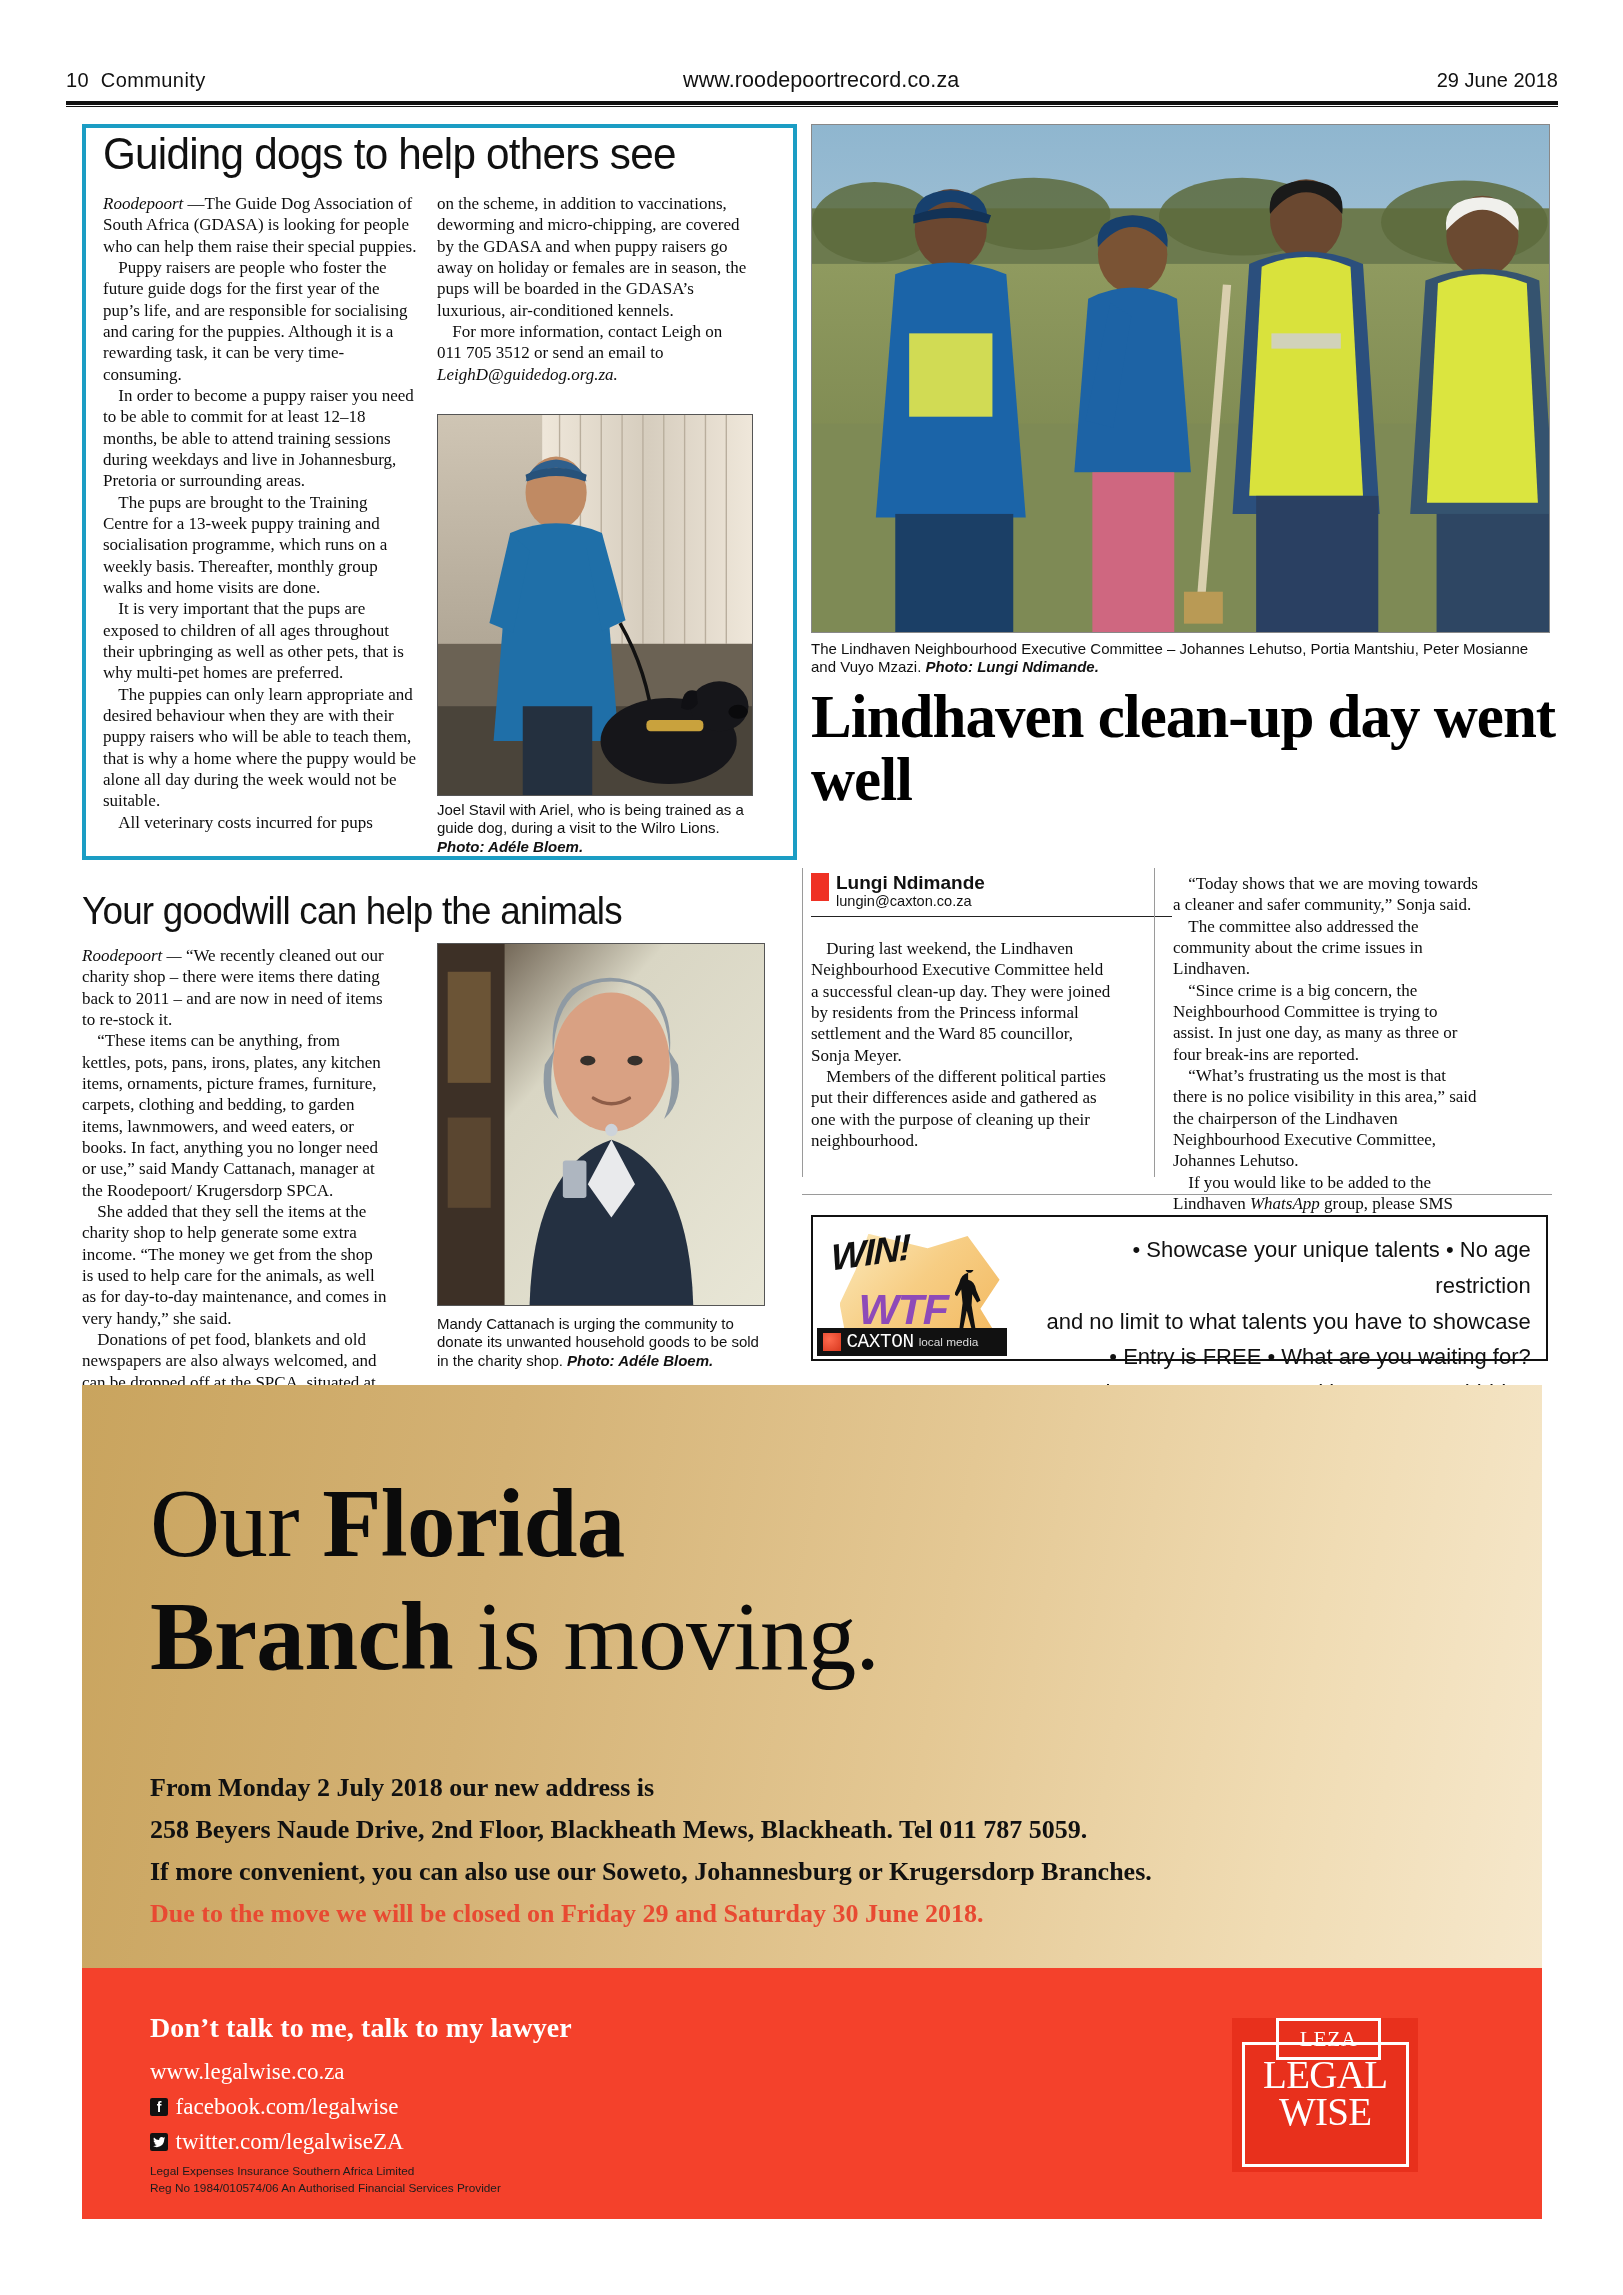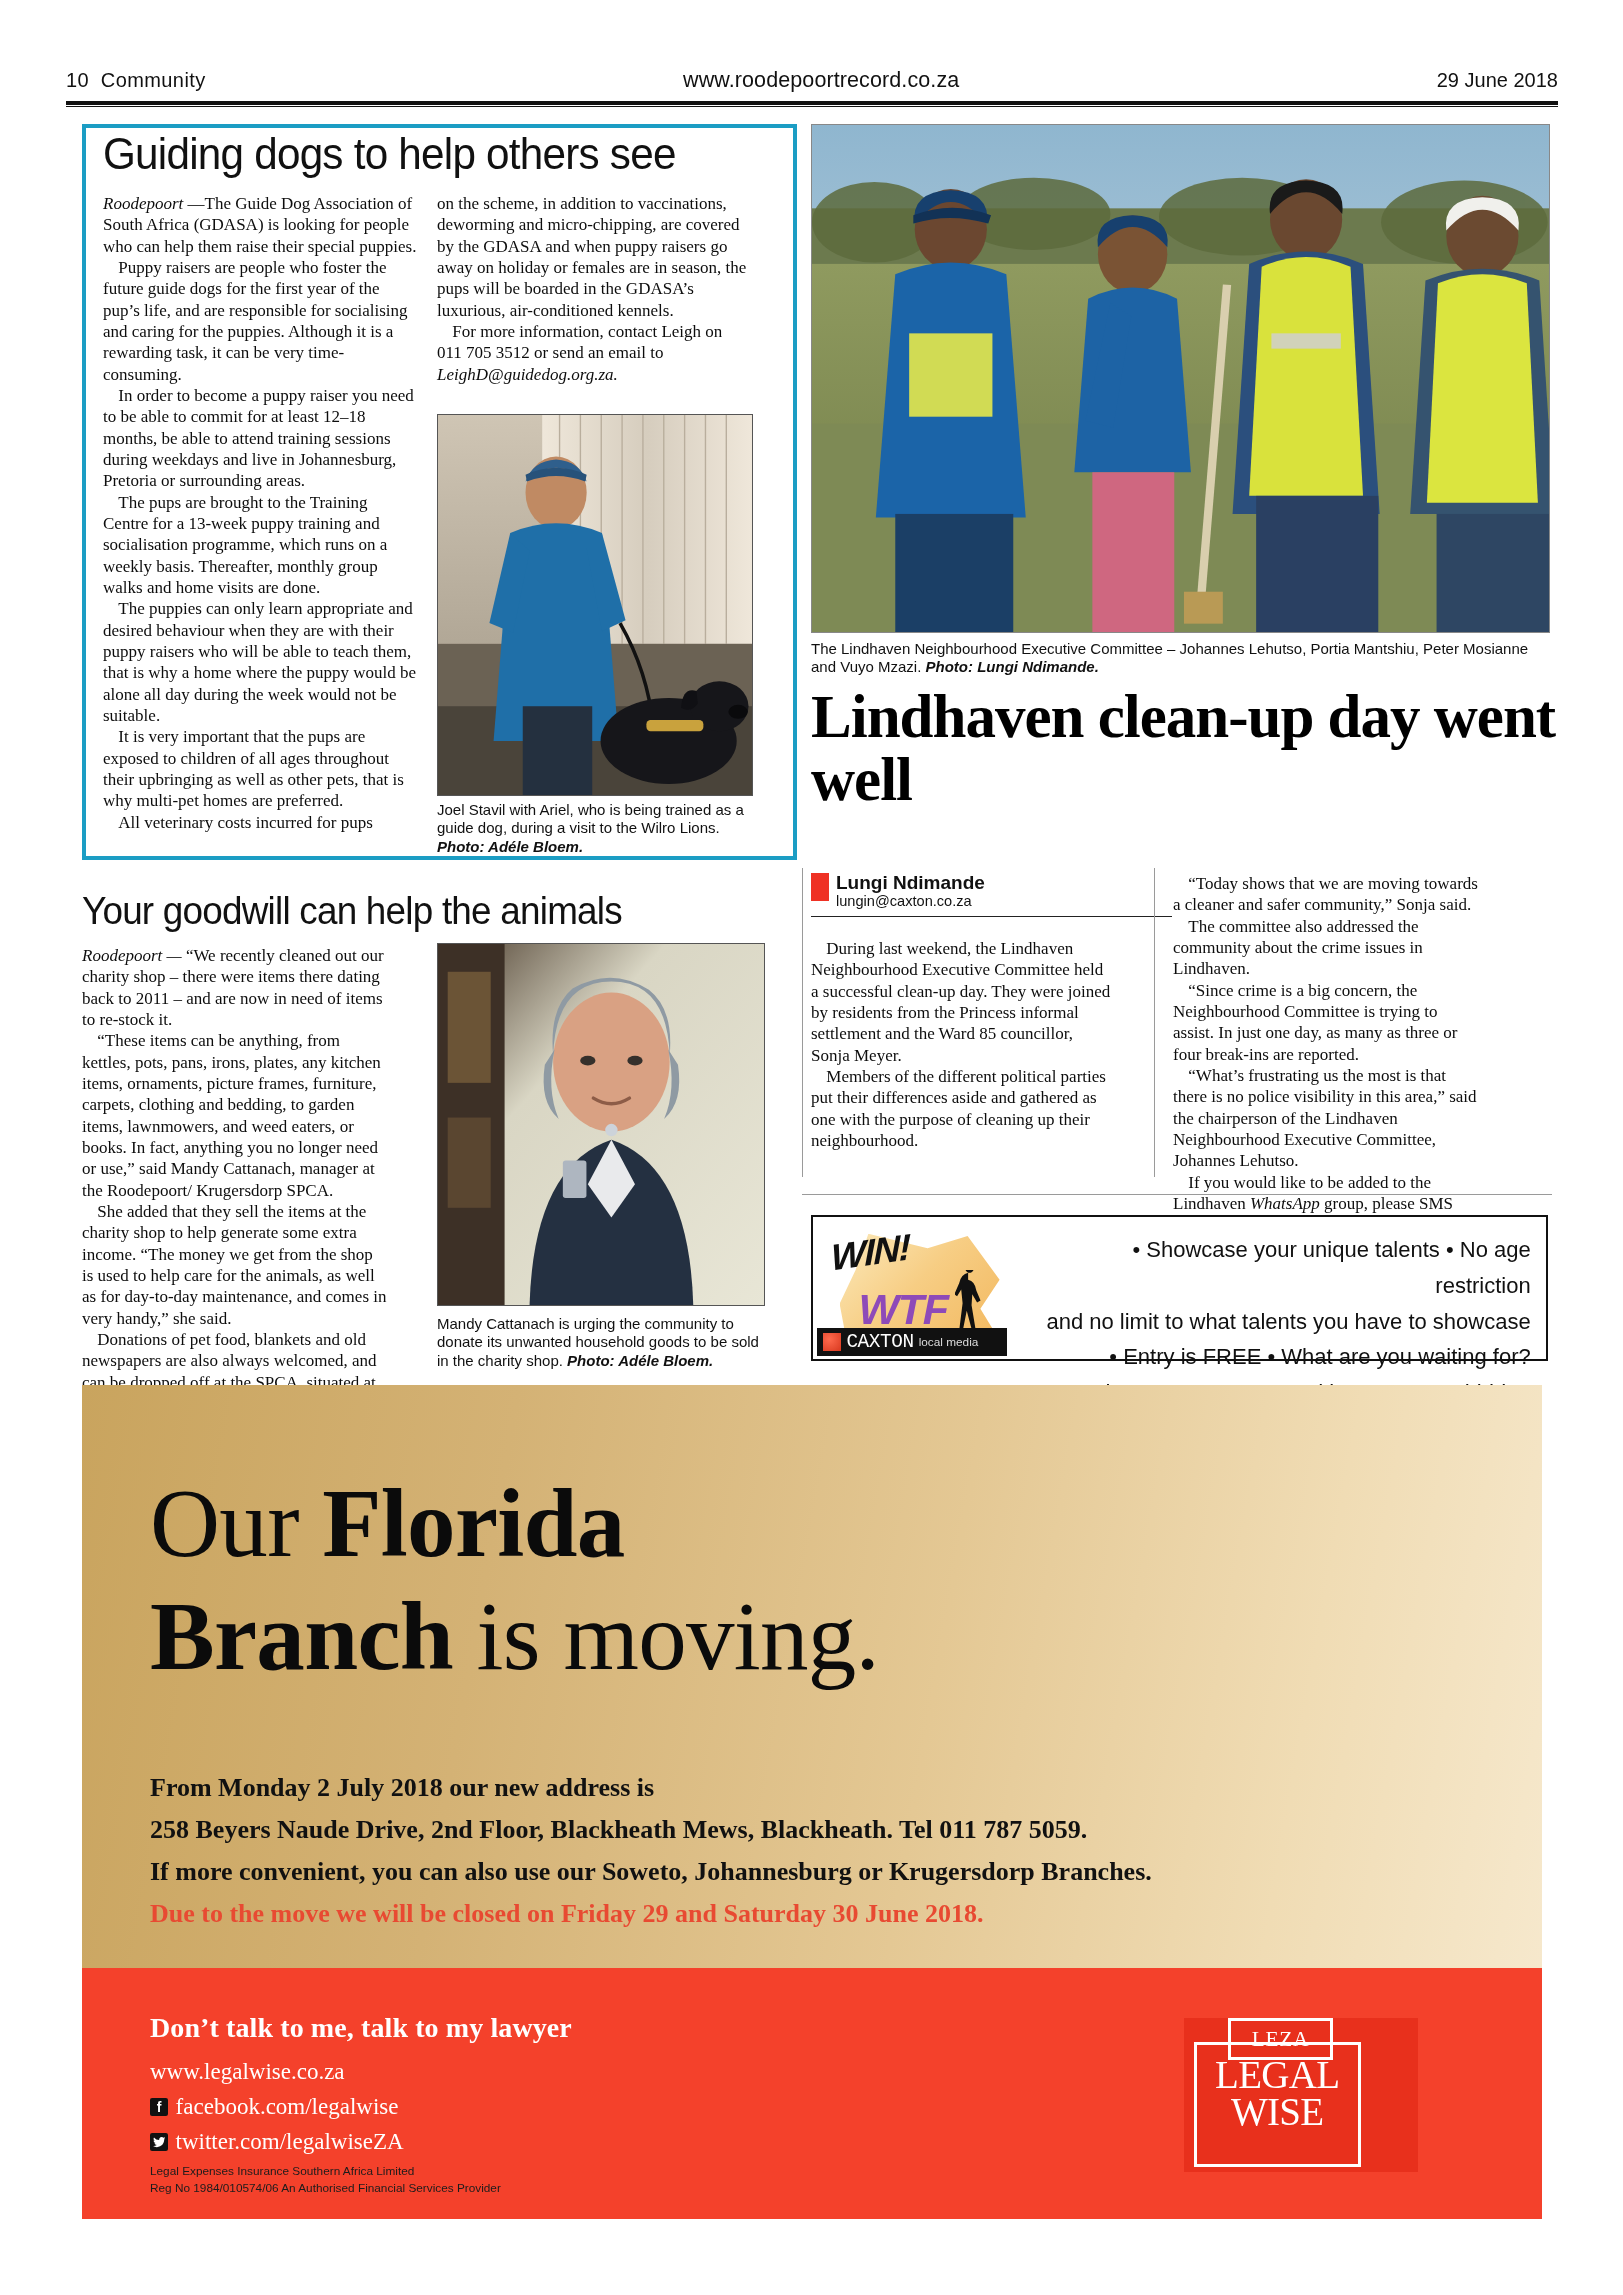--- a/index.html
+++ b/index.html
@@ -192,21 +192,20 @@
     font-family:"Liberation Sans", sans-serif;font-size:14px;font-weight:700;
     flex:0 0 auto;border-radius:2.1px;
   }
   .ad-legalese{
     position:absolute;left:68px;top:778px;
     font-family:"Liberation Sans", sans-serif;font-size:11.8px;line-height:1.45;color:#1c1c1c;
   }
   .lw-logo{
     position:absolute;right:124px;top:633px;width:186px;height:154px;
     background:#e8301c;
-    padding-left:48px;
   }
   .lw-leza{
     position:absolute;left:44px;top:0px;width:99px;height:36px;
     border:3.5px solid #fff;display:flex;align-items:center;justify-content:center;
     font-family:"Liberation Serif", serif;font-size:21.5px;color:#fff;letter-spacing:0.7px;
   }
   .lw-main{
     position:absolute;left:9.7px;top:23.6px;width:167px;height:125px;
     border:3.5px solid #fff;box-sizing:border-box;padding-top:11px;
   }
@@ -232,22 +231,22 @@
 
   <div class="blue-box"></div>
 
   <div class="headline-a">Guiding dogs to help others see</div>
 
   <div class="colwrap col a-col1">
     <p class="noindent"><i>Roodepoort</i><span>&nbsp;—The Guide Dog Association of South Africa (GDASA) is looking for people who can help them raise their special puppies.</span></p>
     <p>Puppy raisers are people who foster the future guide dogs for the first year of the pup’s life, and are responsible for socialising and caring for the puppies. Although it is a rewarding task, it can be very time-consuming.</p>
     <p>In order to become a puppy raiser you need to be able to commit for at least 12–18 months, be able to attend training sessions during weekdays and live in Johannesburg, Pretoria or surrounding areas.</p>
     <p>The pups are brought to the Training Centre for a 13-week puppy training and socialisation programme, which runs on a weekly basis. Thereafter, monthly group walks and home visits are done.</p>
+    <p>It is very important that the pups are exposed to children of all ages throughout their upbringing as well as other pets, that is why multi-pet homes are preferred.</p>
     <p>The puppies can only learn appropriate and desired behaviour when they are with their puppy raisers who will be able to teach them, that is why a home where the puppy would be alone all day during the week would not be suitable.</p>
-    <p>It is very important that the pups are exposed to children of all ages throughout their upbringing as well as other pets, that is why multi-pet homes are preferred.</p>
     <p>All veterinary costs incurred for pups</p>
   </div>
 
   <div class="colwrap col a-col2">
     <p class="noindent">on the scheme, in addition to vaccinations, deworming and micro-chipping, are covered by the GDASA and when puppy raisers go away on holiday or females are in season, the pups will be boarded in the GDASA’s luxurious, air-conditioned kennels.</p>
     <p>For more information, contact Leigh on 011 705 3512 or send an email to <i>LeighD@guidedog.org.za.</i></p>
   </div>
 
   <div class="photo photo-guide">
     <svg class="ph-inner" viewBox="0 0 452 548" preserveAspectRatio="none">

